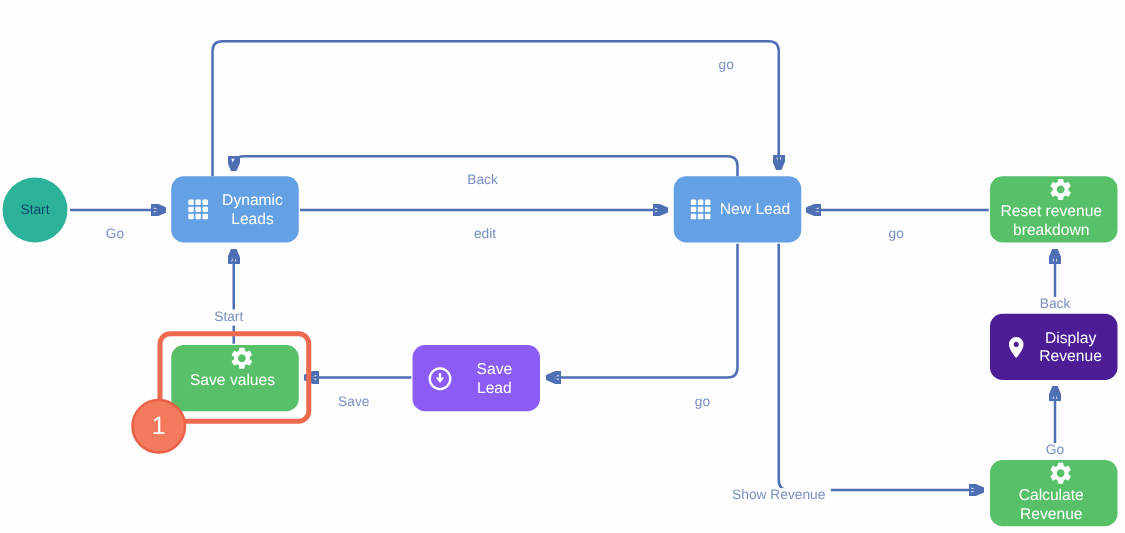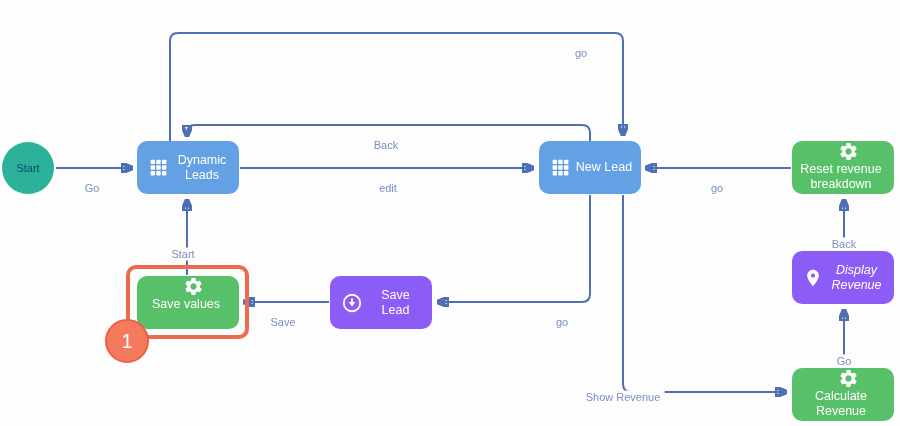--- a/index.html
+++ b/index.html
@@ -9,21 +9,21 @@
   svg.wires path{fill:none;stroke:#4e6fb4;stroke-width:2;}
   .elabel{position:absolute;z-index:2;transform:translate(-50%,-50%);
           background:#fdfdfd;color:#7b8fc2;font-size:11px;line-height:13px;
           padding:0 4px;white-space:nowrap;margin-top:20px;}
   .node{position:absolute;z-index:3;width:102px;height:53px;border-radius:10px;
         display:flex;align-items:center;color:#fff;}
   .node .nicon{flex:0 0 auto;margin-left:11px;display:flex;align-items:center;}
   .node .nlabel{flex:1 1 auto;text-align:center;font-size:12.5px;line-height:1.18;
         padding:0 8px 0 4px;}
   .node.blue{background:#64a0e4;}
-  .node.lblue{background:#8b5cf6;font-style:italic;}
+  .node.lblue{background:#4c1d95;}
   .node.green{background:#57c068;flex-direction:column;}
   .node.pink{background:#8b5cf6;}
   .startnode{position:absolute;z-index:3;width:52px;height:52px;border-radius:50%;
         background:#2cb299;color:#0c4a6e;display:flex;align-items:center;justify-content:center;
         font-size:11px;}
   .highlight{position:absolute;z-index:4;left:126px;top:265px;width:115px;height:66px;
         border:4px solid #ee6a4f;border-radius:10px;background:transparent;}
   .badge{position:absolute;z-index:5;left:105px;top:319px;width:40px;height:40px;
         border-radius:50%;background:#f37a5d;border:2px solid #e96248;color:#fff;
         display:flex;align-items:center;justify-content:center;font-size:20px;}

